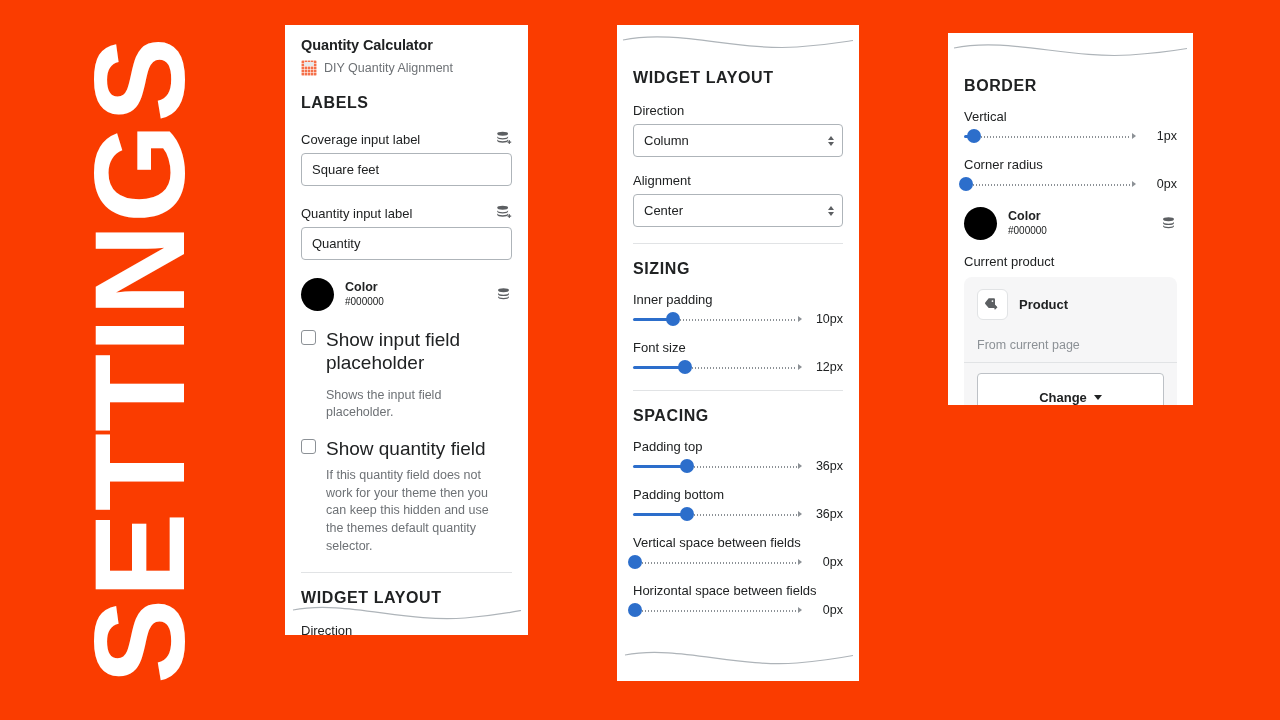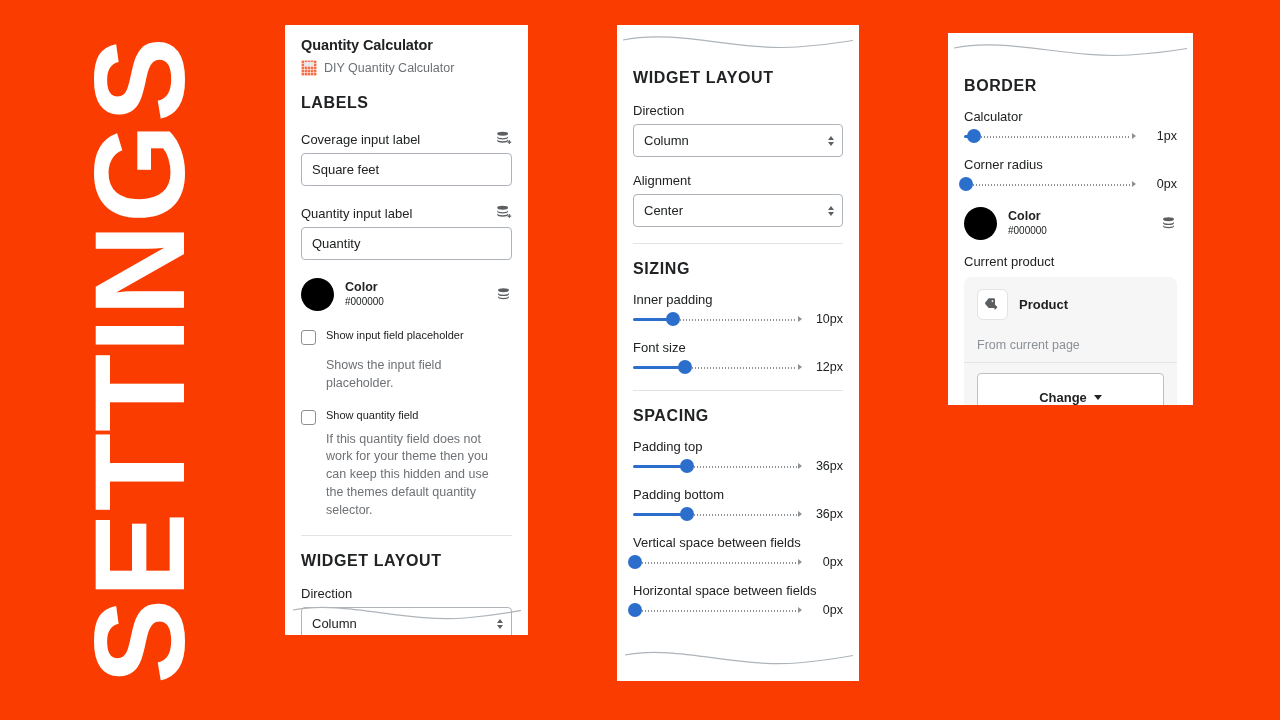--- a/index.html
+++ b/index.html
@@ -106,21 +106,21 @@
   .swatch { width:33px;height:33px;border-radius:50%; flex:none; }
   .color-texts { flex:1; }
   .color-name { font-size:12.5px; font-weight:bold; color:#202223; line-height:1.25; }
   .color-hex  { font-size:10px; color:#202223; line-height:1.25; }
 
   
   .check-row { display:flex; align-items:flex-start; gap:10px; }
   .checkbox {
     width:15px;height:15px;border:1.5px solid #8c9196;border-radius:3px;background:#fff;flex:none;margin-top:1px;
   }
-  .check-label { font-size:11px; color:#202223; line-height:1.2; }
+  .check-label { font-size:19px; color:#202223; line-height:1.2; }
 
   
   .slider-block { margin-top: 14px; }
   .slider-row { display:flex; align-items:center; gap:8px; margin-top:5px; }
   .slider { position:relative; flex:1; height:14px; }
   .slider .fill {
     position:absolute; left:0; top:6px; height:3px; background:#2c6ecb; border-radius:2px;
   }
   .slider .rest {
     position:absolute; top:6.5px; height:2px;
@@ -162,21 +162,21 @@
   <div class="txt">SETTINGS</div>
 </div>
 
 <div class="panel" id="panel-1">
   <div class="panel-inner">
 
     <div class="app-title">Quantity Calculator</div>
 
     <div class="app-sub-row">
       <span class="app-icon"></span>
-      <span class="app-sub">DIY Quantity Calculator</span>
+      <span class="app-sub">DIY Quantity Alignment</span>
     </div>
 
     <div class="section-head mt18">LABELS</div>
 
     <div class="label-row mt18">
       <span class="field-label">Coverage input label</span>
       <span style="display:flex;align-items:center;">
         <svg width="17" height="17" viewBox="0 0 20 20">
           <ellipse cx="9" cy="4.4" rx="6.4" ry="2.3" fill="#5c5f62"></ellipse>
           <path d="M2.6 7.3c0 1.3 2.9 2.3 6.4 2.3s6.4-1 6.4-2.3v1.6c0 1.3-2.9 2.3-6.4 2.3S2.6 10.2 2.6 8.9z" fill="#5c5f62"></path>
@@ -372,21 +372,21 @@
 <div class="panel" id="panel-3">
   <svg class="wave top" viewBox="0 0 245 26" preserveAspectRatio="none">
     <path d="M6 11 C 60 0, 120 22, 182 18 C 212 16, 230 13, 239 11.5" fill="none" stroke="#aeb4b9" stroke-width="1.2"></path>
   </svg>
 
   <div class="panel-inner">
     <div class="section-head mt14">BORDER</div>
 
     <div id="border-sliders">
         <div class="slider-block">
-          <div class="field-label">Calculator</div>
+          <div class="field-label">Vertical</div>
           <div class="slider-row">
             <div class="slider">
               <span class="fill" style="width:6%"></span>
               <span class="rest" style="left:6%;right:4px;"></span>
               <span class="endcap"></span>
               <span class="thumb" style="left:6%"></span>
             </div>
             <span class="slider-value">1px</span>
           </div>
         </div>

